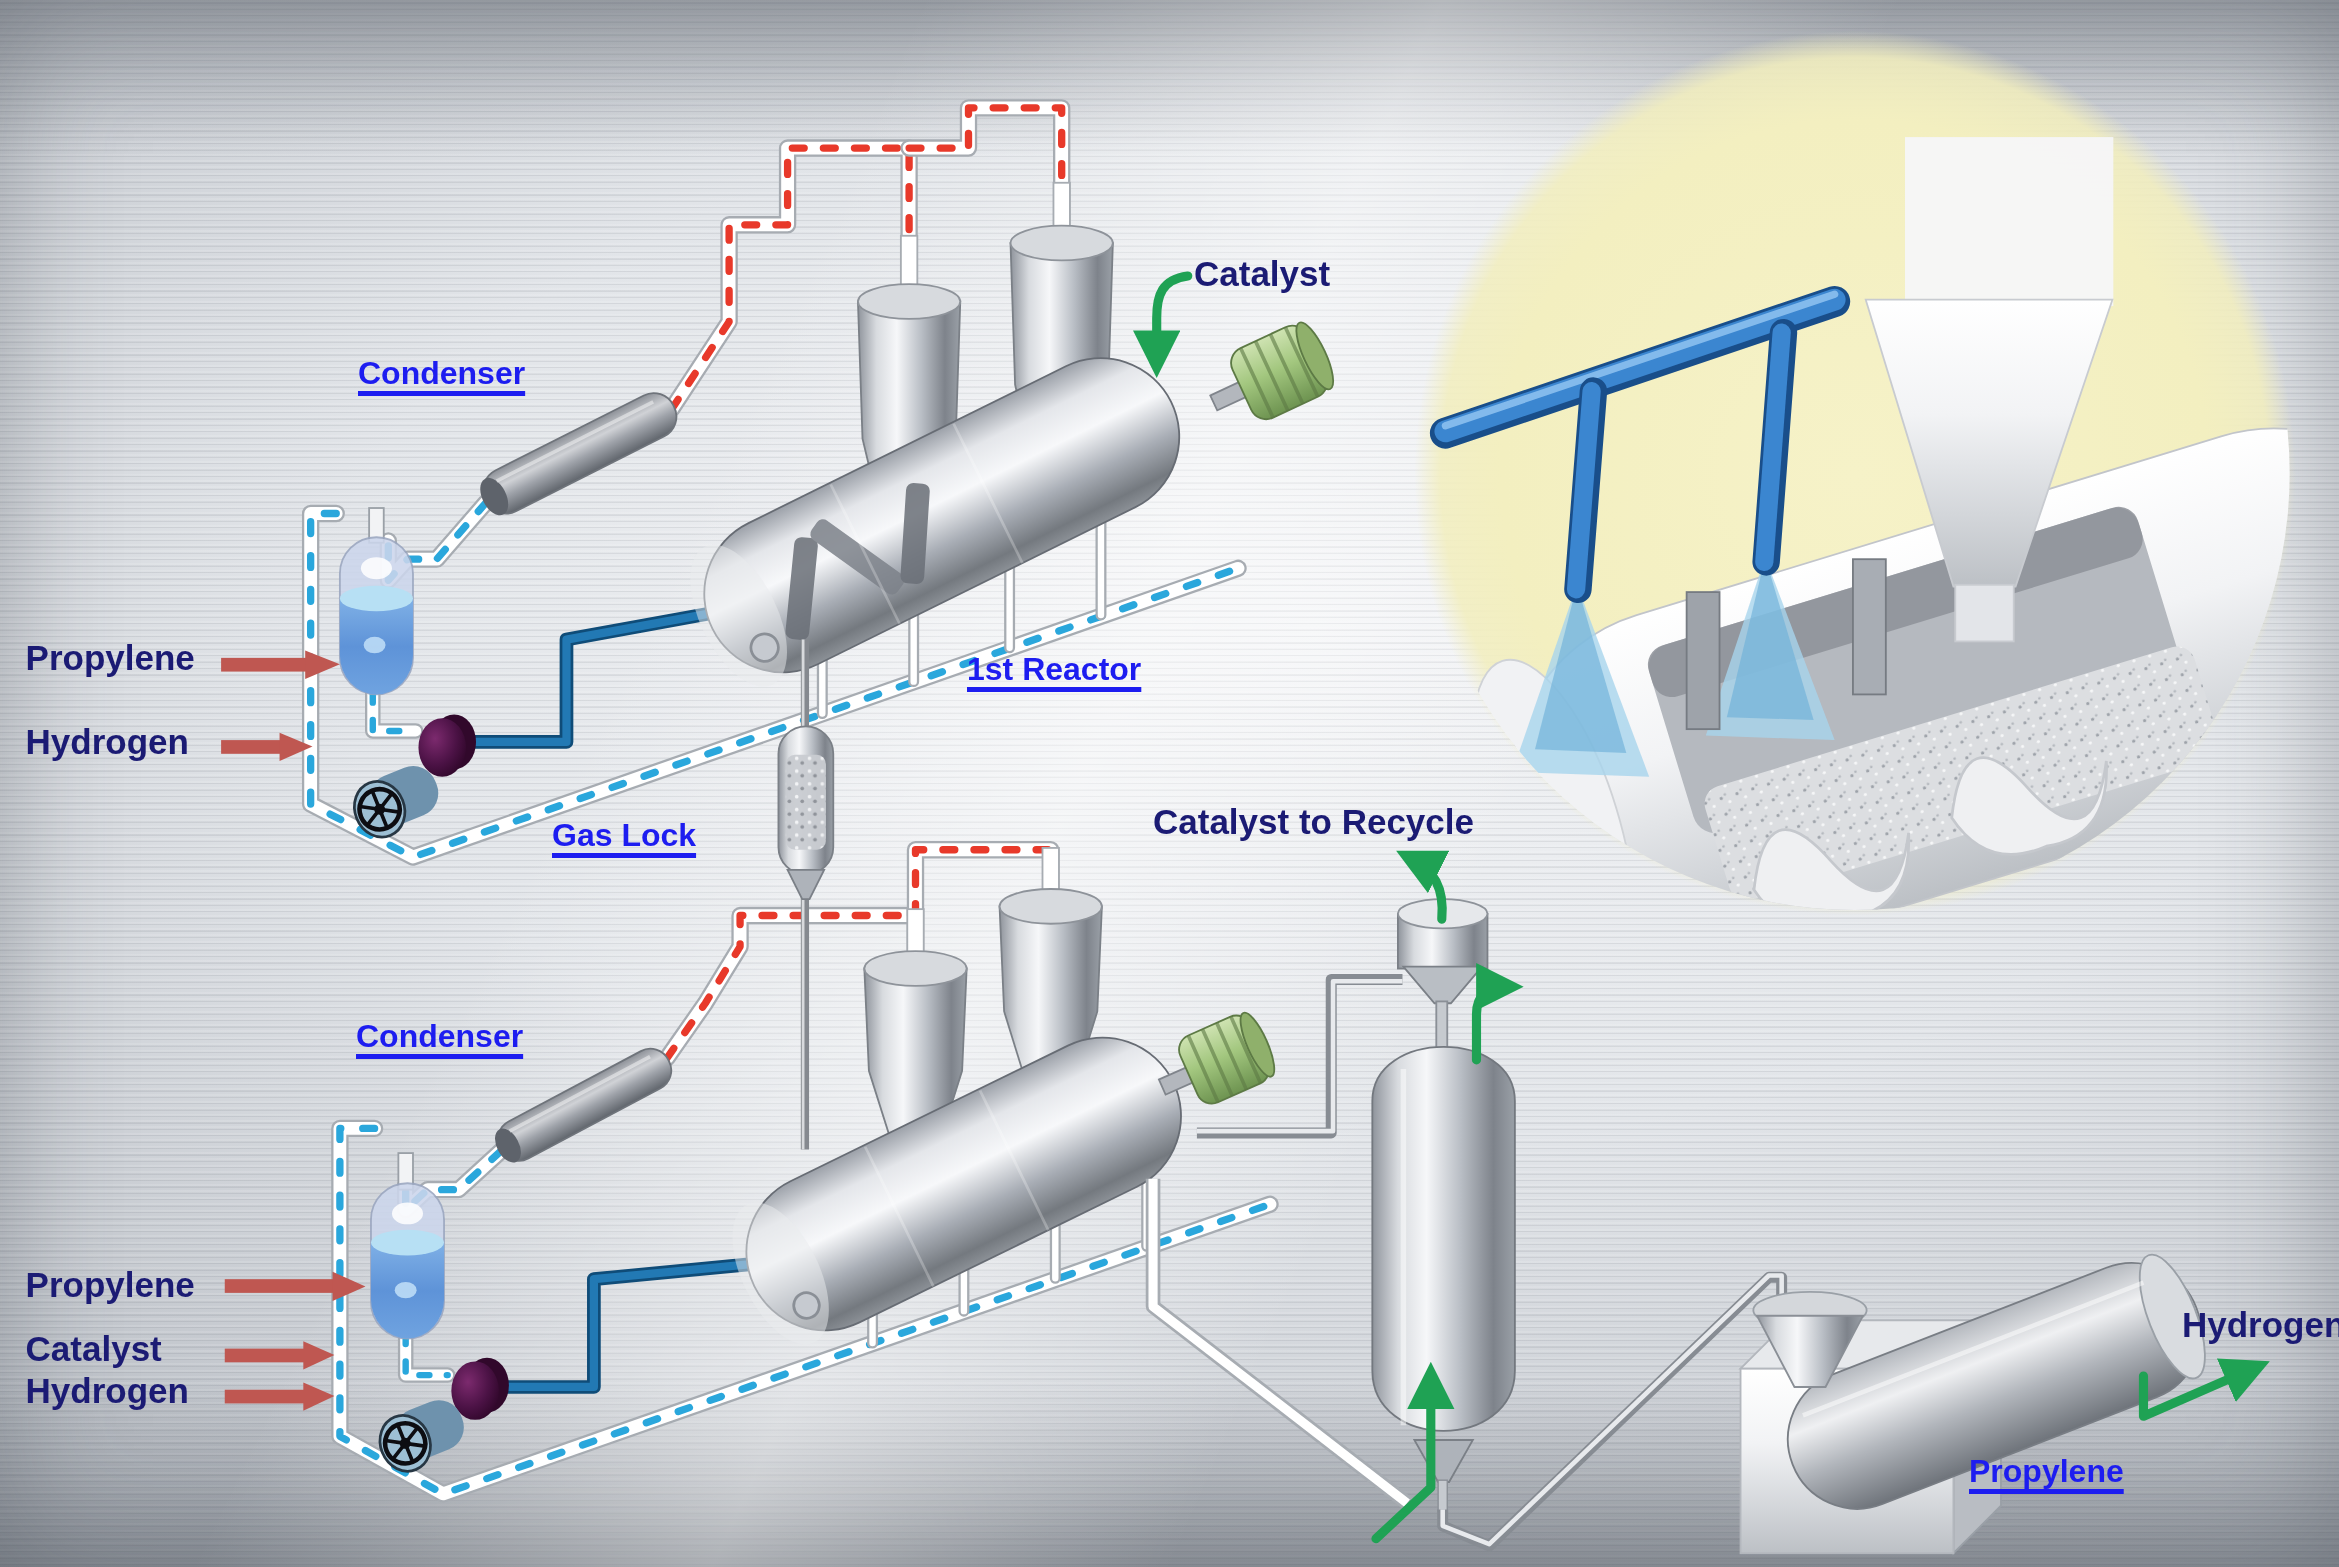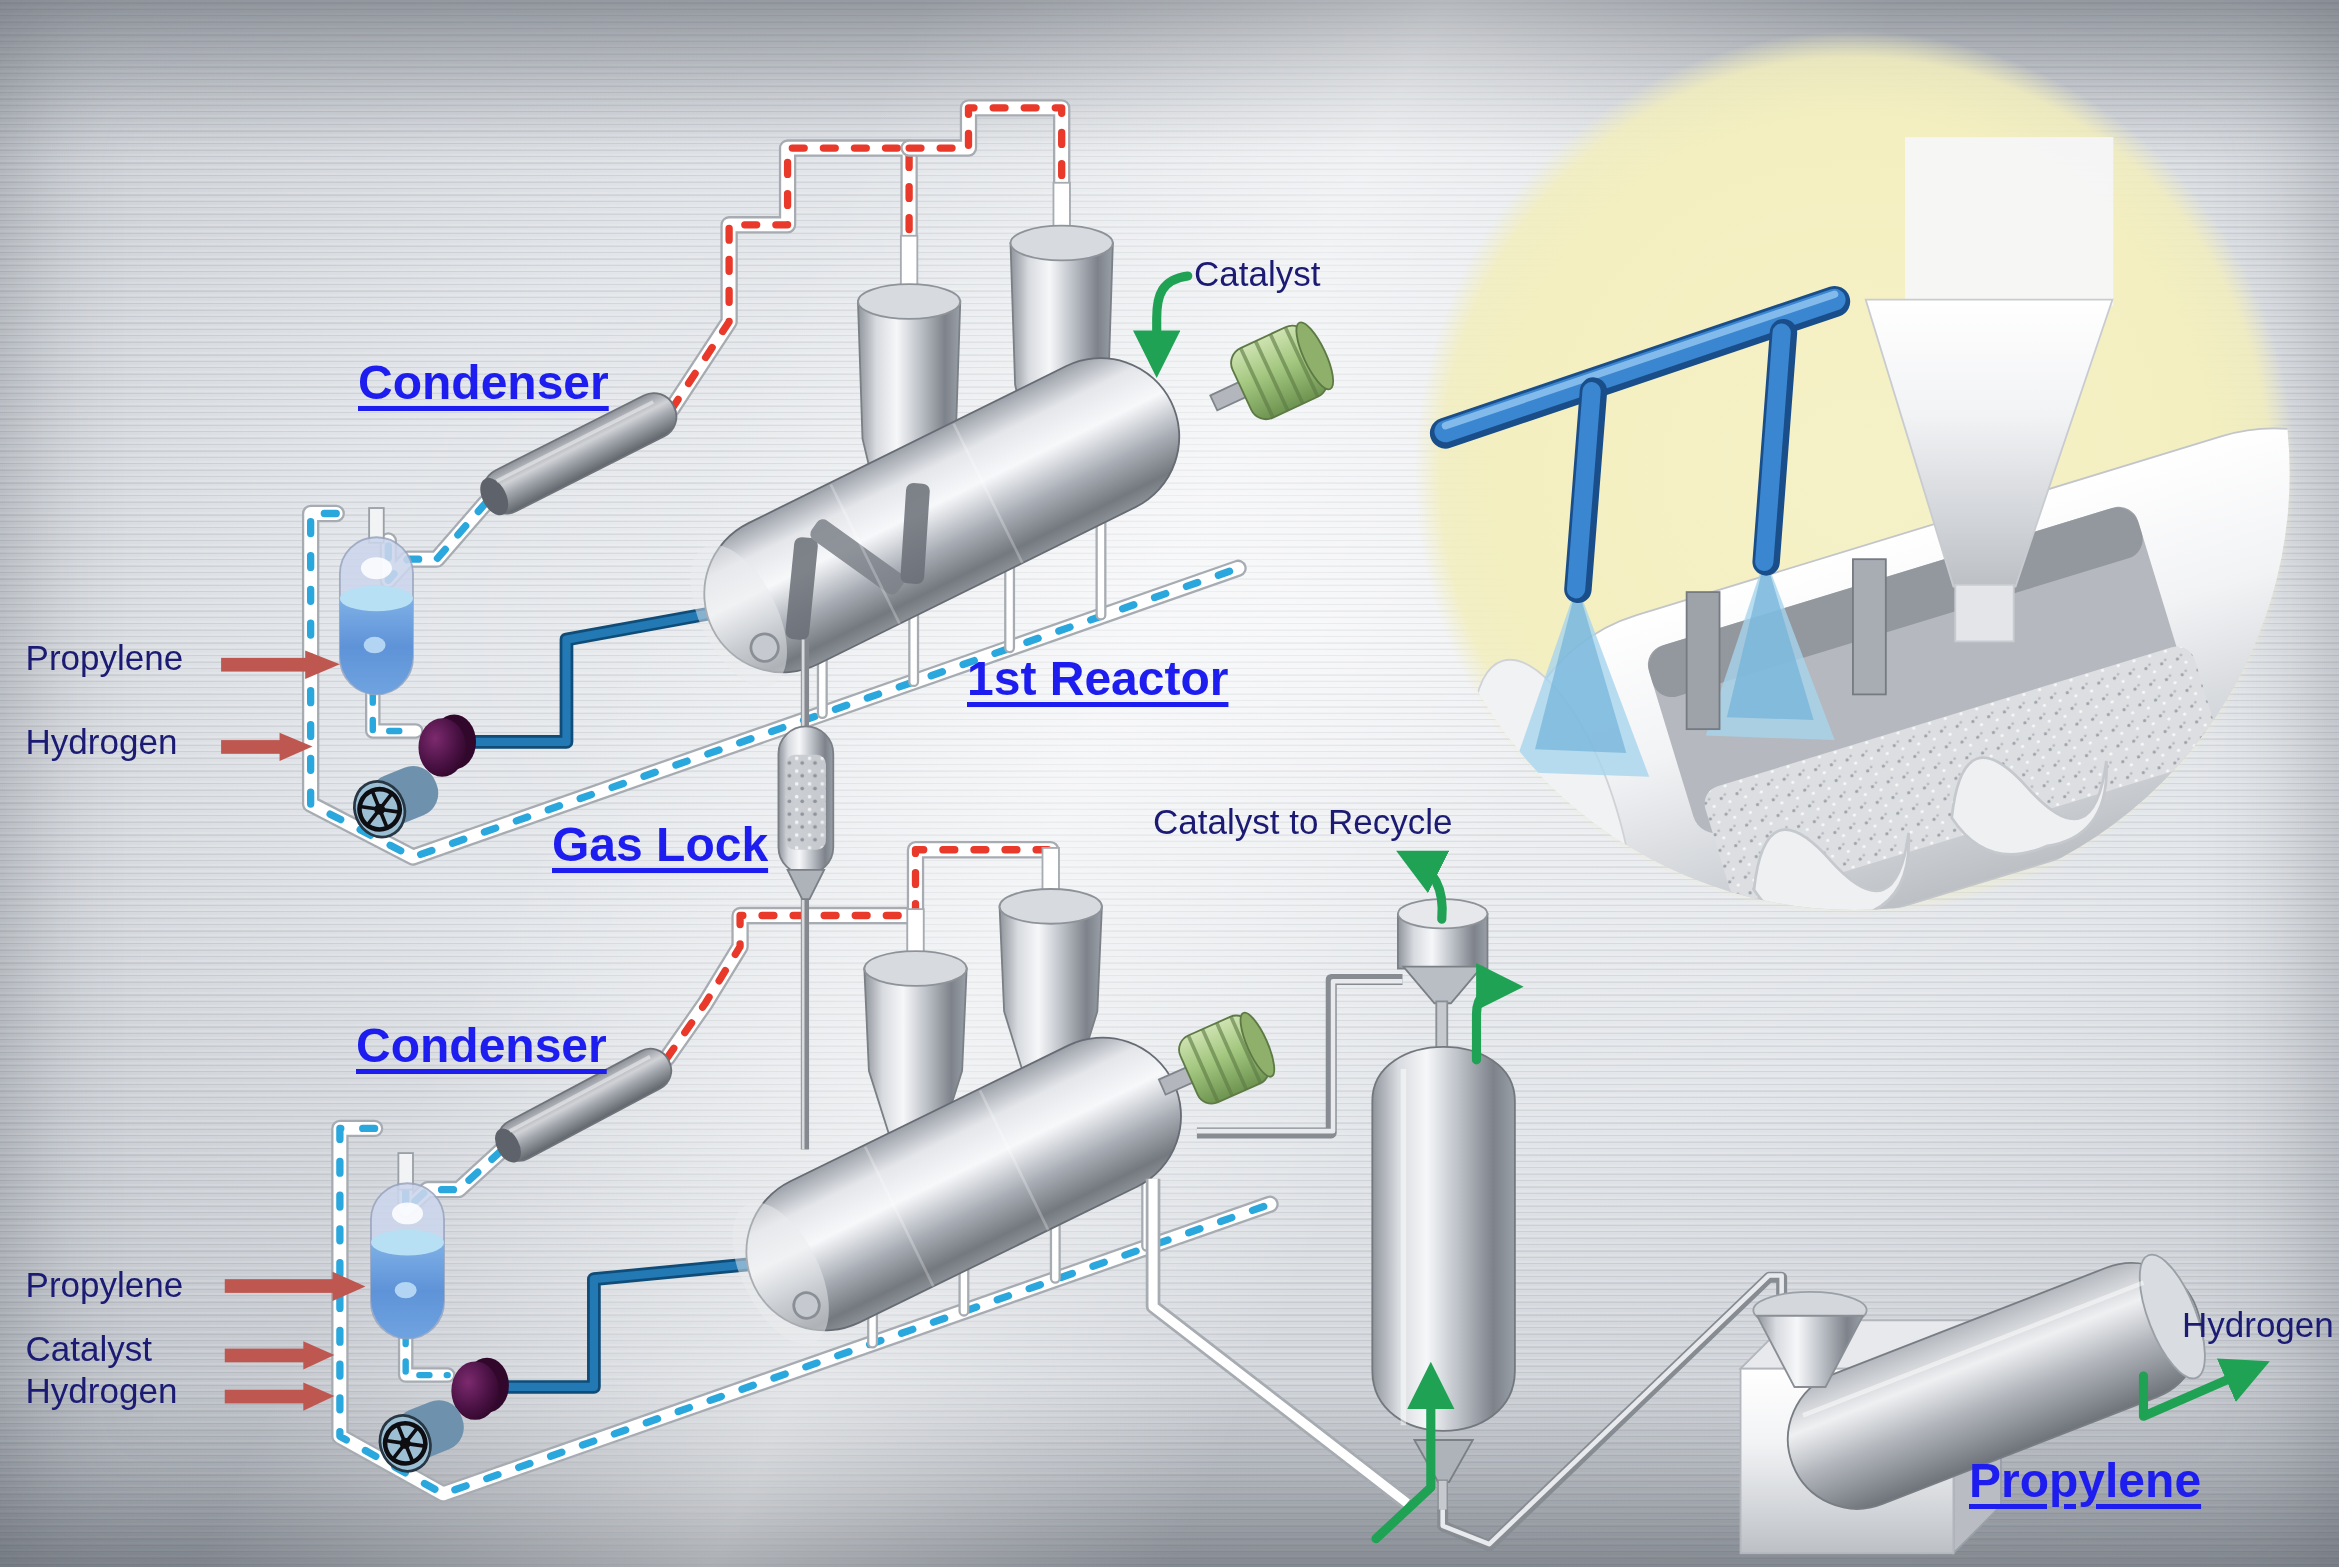--- a/index.html
+++ b/index.html
@@ -7,23 +7,23 @@
     position:relative;width:2339px;height:1567px;overflow:hidden;
     font-family:"Liberation Sans",sans-serif;
     background:
       linear-gradient(115deg, rgba(255,255,255,0) 30%, rgba(255,255,255,.45) 47%, rgba(255,255,255,0) 62%),
       linear-gradient(180deg, rgba(110,116,125,.45) 0%, rgba(255,255,255,0) 10%, rgba(255,255,255,0) 88%, rgba(90,96,105,.45) 100%),
       repeating-linear-gradient(180deg, rgba(255,255,255,.12) 0 1.8px, rgba(70,76,86,.10) 2.7px 3.7px, rgba(255,255,255,0) 3.7px 6.4px),
       radial-gradient(120% 95% at 56% 40%, #f4f5f7 0%, #e2e5e9 35%, #c6cad0 62%, #a3a9b1 88%, #8c929b 100%);
     box-shadow:inset 0 0 128px rgba(55,60,70,.35);
   }
   .stage svg{position:absolute;left:0;top:0;}
-  .hd{position:absolute;z-index:5;font-weight:700;font-size:48px;color:#1d1df0;
+  .hd{position:absolute;z-index:5;font-weight:700;font-size:32px;color:#1d1df0;
       text-decoration:underline;text-decoration-thickness:4.6px;text-underline-offset:7.3px;white-space:nowrap;}
-  .nv{position:absolute;z-index:5;font-weight:400;font-size:35px;color:#1b1b74;white-space:nowrap;}
+  .nv{position:absolute;z-index:5;font-weight:700;font-size:35px;color:#1b1b74;white-space:nowrap;}
 </style>
 </head>
 <body>
 
 <div class="stage">
 
 <svg width="2339" height="1567" viewBox="0 0 2560 1715">
   <defs>
     <linearGradient id="gV" x1="0" y1="0" x2="1" y2="0">
       <stop offset="0" stop-color="#8f949c"></stop>

